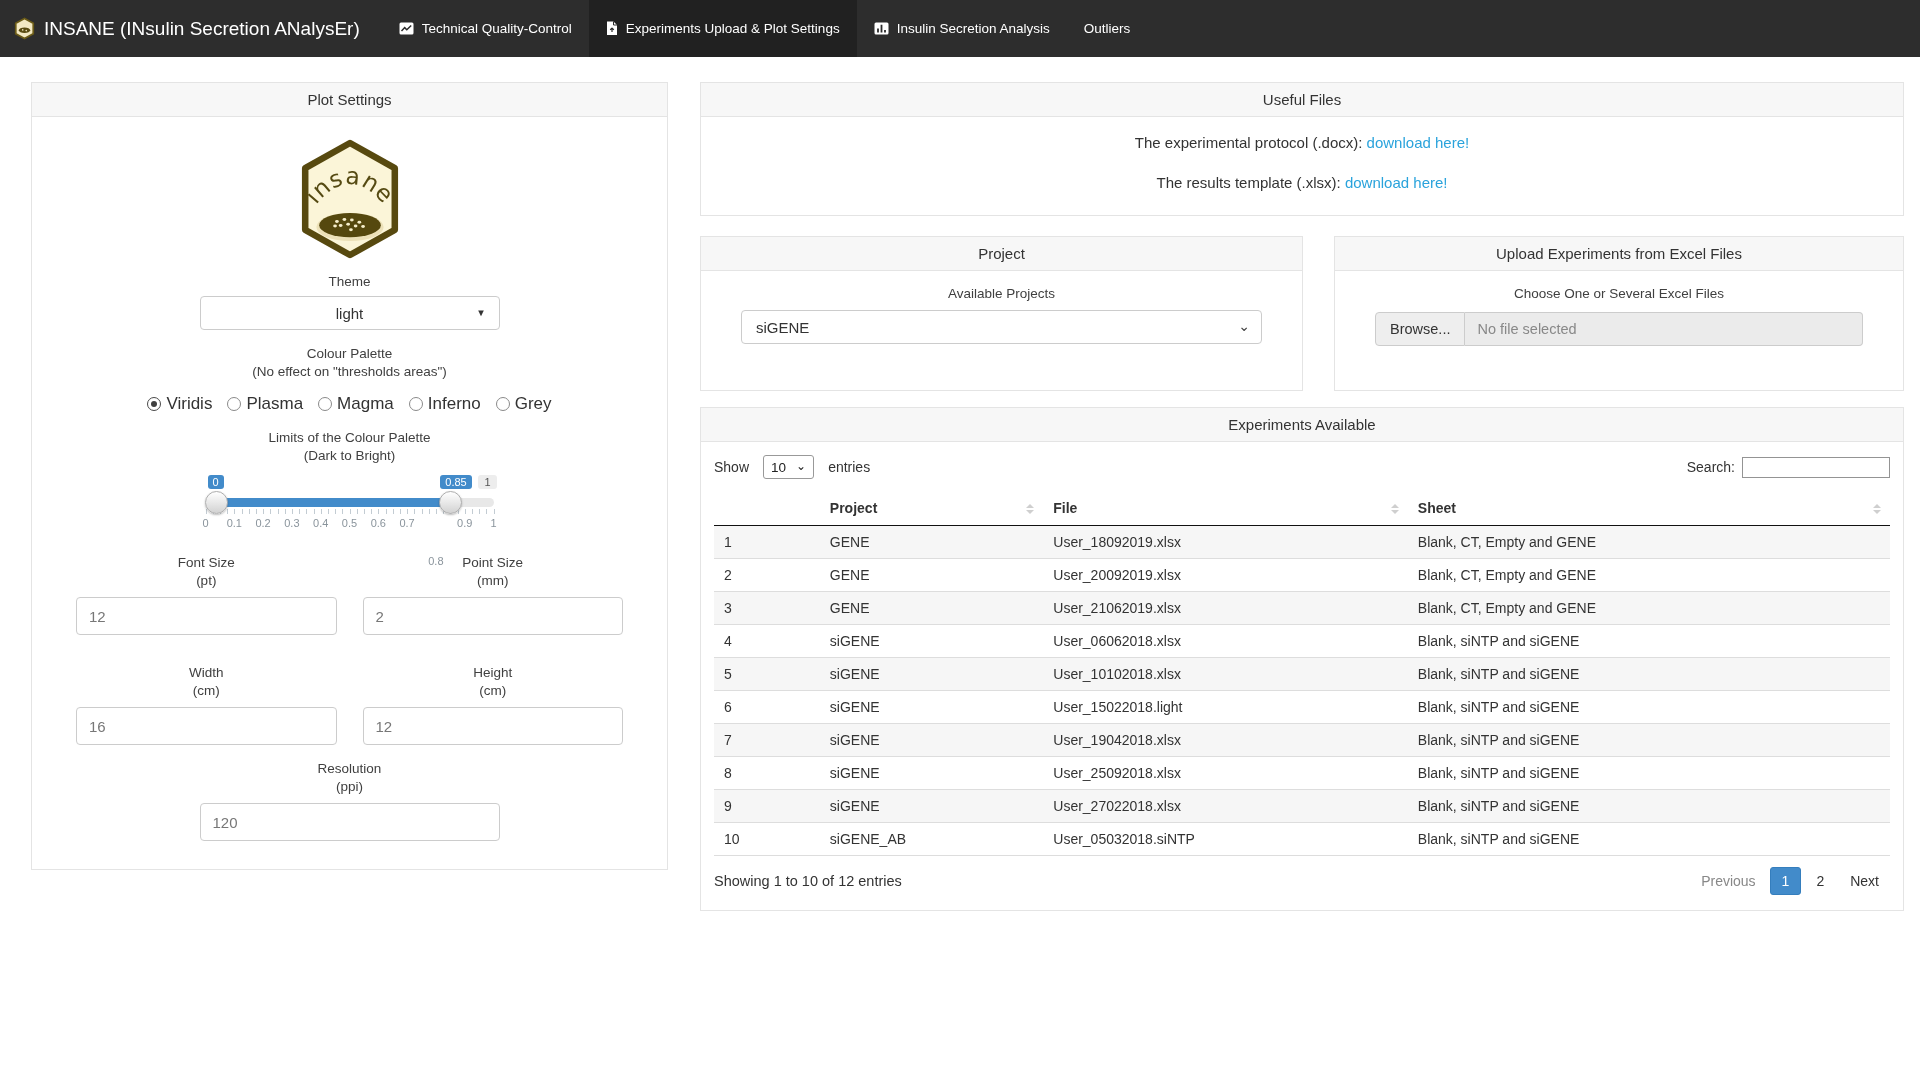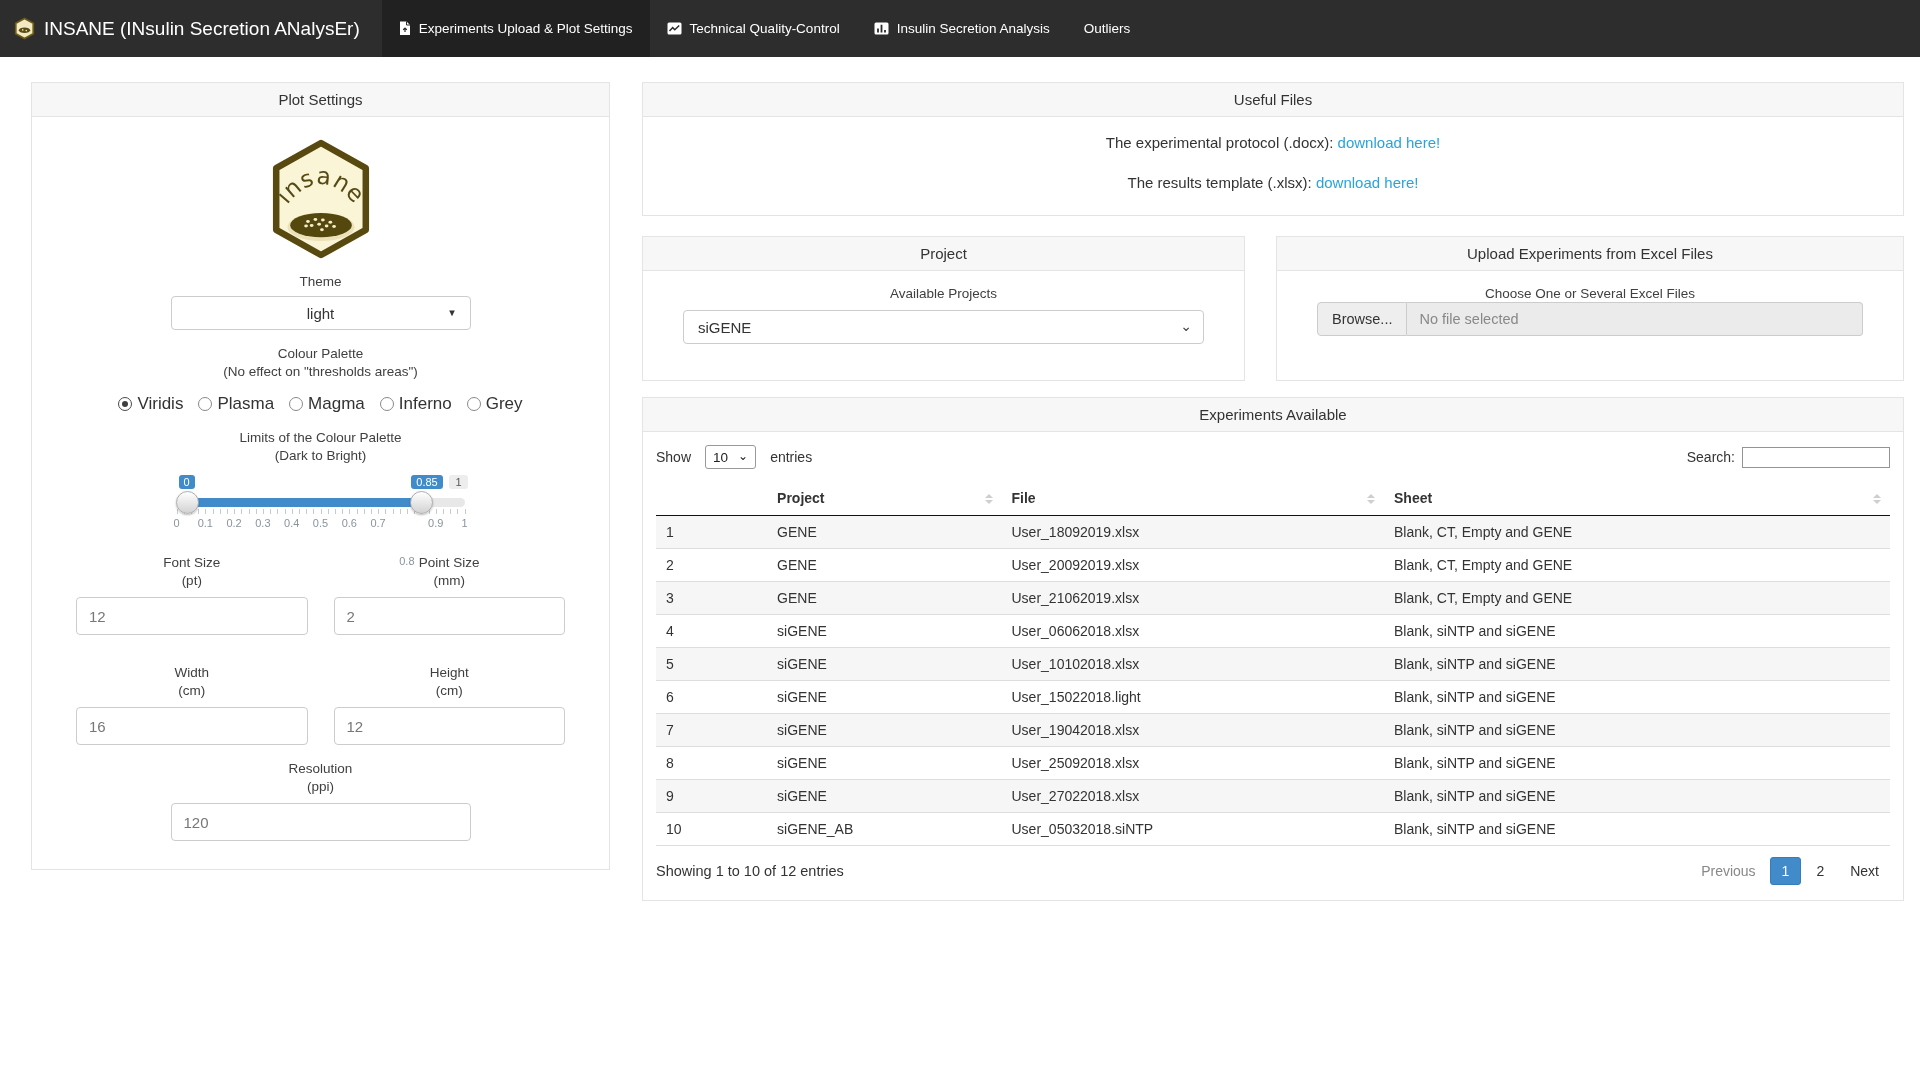--- a/index.html
+++ b/index.html
@@ -16,21 +16,21 @@
   .brand{display:flex;align-items:center;gap:9px;padding:0 22px 0 14px;color:#fff;font-size:19px;}
   .nav-tabs{display:flex;align-items:stretch;}
   .nav-tab{display:flex;align-items:center;gap:8px;padding:0 17px;color:#fff;font-size:13.5px;cursor:pointer;}
   .nav-tab.active{background:#212121;}
   .tab-icon{display:flex;align-items:center;}
   
   .panel{border:1px solid var(--border);background:#fff;}
   .panel-heading{background:var(--headbg);border-bottom:1px solid var(--border);text-align:center;
     padding:8px 10px;font-size:15px;color:#333;}
   .content{display:flex;gap:32px;padding:25px 16px 0 31px;}
-  .left-col{width:579px;flex:none;}
+  .left-col{width:637px;flex:none;}
   .right-col{flex:1;min-width:0;}
   
   .ps-body{padding:18px 44px 28px;text-align:center;}
   .logo-wrap{margin:2px auto 4px;}
   .ctl-label{font-size:13.5px;color:#404040;margin-top:16px;}
   .ctl-label.first{margin-top:10px;}
   .ctl-unit{font-size:13.5px;color:#404040;margin-top:3px;}
   .dropdown{width:300px;height:34px;margin:7px auto 0;border:1px solid #ccc;border-radius:4px;
     position:relative;display:flex;align-items:center;justify-content:center;font-size:15px;color:#333;background:#fff;cursor:pointer;}
   .dropdown .caret{position:absolute;right:12px;top:50%;transform:translateY(-50%) scale(.8);color:#333;font-size:12px;}
@@ -66,21 +66,21 @@
   
   .mid-row{display:flex;gap:31px;margin-top:20px;}
   .project-panel{width:603px;flex:none;}
   .upload-panel{flex:1;}
   .centered-body{padding:15px 40px 26px;text-align:center;}
   .upload-body{padding:15px 40px 44px;text-align:center;}
   .sm-label{font-size:13.5px;color:#404040;}
   .select-box{height:34px;border:1px solid #ccc;border-radius:4px;background:#fff;position:relative;
     display:flex;align-items:center;padding:0 14px;font-size:15px;color:#333;margin-top:9px;cursor:pointer;}
   .select-box .caret{position:absolute;right:11px;top:50%;transform:translateY(-58%);color:#444;font-size:14px;}
-  .file-group{display:flex;height:34px;margin-top:1px;}
+  .file-group{display:flex;height:34px;margin-top:11px;}
   .browse-btn{background:#eee;border:1px solid #ccc;border-radius:4px 0 0 4px;padding:0 14px;
     font-size:14.5px;color:#333;display:flex;align-items:center;cursor:pointer;flex:none;}
   .file-text{flex:1;background:#ebebeb;border:1px solid #ccc;border-left:none;border-radius:0 4px 4px 0;
     display:flex;align-items:center;padding:0 12px;color:#888;font-size:14.5px;text-align:left;}
   
   .exp-panel{margin-top:16px;}
   .exp-body{padding:13px 13px 15px;}
   .dt-controls{display:flex;justify-content:space-between;align-items:center;font-size:14px;color:#333;}
   .show-wrap{display:flex;align-items:center;gap:7px;}
   .show-select{display:inline-flex;align-items:center;border:1px solid #999;border-radius:3px;height:24px;
@@ -113,38 +113,38 @@
       <svg width="21" height="23" viewBox="0 0 24 26">
         <polygon points="12,1.5 22,7 22,19 12,24.5 2,19 2,7" fill="#f3e9c3" stroke="#6b5b17" stroke-width="2" stroke-linejoin="round"></polygon>
         <ellipse cx="12" cy="15" rx="6.5" ry="3.2" fill="#5a4c12"></ellipse>
         <circle cx="10" cy="14.6" r="0.9" fill="#f3e9c3"></circle>
         <circle cx="14" cy="15.4" r="0.9" fill="#f3e9c3"></circle>
       </svg>
     </span>
     <span>INSANE (INsulin Secretion ANalysEr)</span>
   </div>
   <div class="nav-tabs" id="nav-tabs">
+      <div class="nav-tab">
+        <span class="tab-icon">
+          <svg width="15" height="13" viewBox="0 0 15 13">
+            <rect x="0.5" y="0.5" width="14" height="12" rx="1.5" fill="#fff"></rect>
+            <path d="M2.5 9l3.2-3.4 2.1 2.1 4.4-4.2" stroke="#2b2b2b" stroke-width="1.5" fill="none"></path>
+          </svg>
+        </span>
+        <span>Technical Quality-Control</span>
+      </div>
       <div class="nav-tab active">
         <span class="tab-icon">
           <svg width="12" height="15" viewBox="0 0 12 15">
             <path d="M1 0.5h6.5L11 4v10H1z" fill="#fff"></path>
             <path d="M7.5 0.5V4H11" fill="none" stroke="#2b2b2b" stroke-width="1"></path>
             <path d="M6 11V7M6 7L4.2 8.8M6 7l1.8 1.8" stroke="#2b2b2b" stroke-width="1.2" fill="none"></path>
           </svg>
         </span>
         <span>Experiments Upload &amp; Plot Settings</span>
-      </div>
-      <div class="nav-tab">
-        <span class="tab-icon">
-          <svg width="15" height="13" viewBox="0 0 15 13">
-            <rect x="0.5" y="0.5" width="14" height="12" rx="1.5" fill="#fff"></rect>
-            <path d="M2.5 9l3.2-3.4 2.1 2.1 4.4-4.2" stroke="#2b2b2b" stroke-width="1.5" fill="none"></path>
-          </svg>
-        </span>
-        <span>Technical Quality-Control</span>
       </div>
       <div class="nav-tab">
         <span class="tab-icon">
           <svg width="15" height="13" viewBox="0 0 15 13">
             <rect x="0.5" y="0.5" width="14" height="12" rx="1.5" fill="#fff"></rect>
             <path d="M4 10.5V6.5M7.5 10.5V2.8M11 10.5V8" stroke="#2b2b2b" stroke-width="1.8" fill="none"></path>
           </svg>
         </span>
         <span>Insulin Secretion Analysis</span>
       </div>

